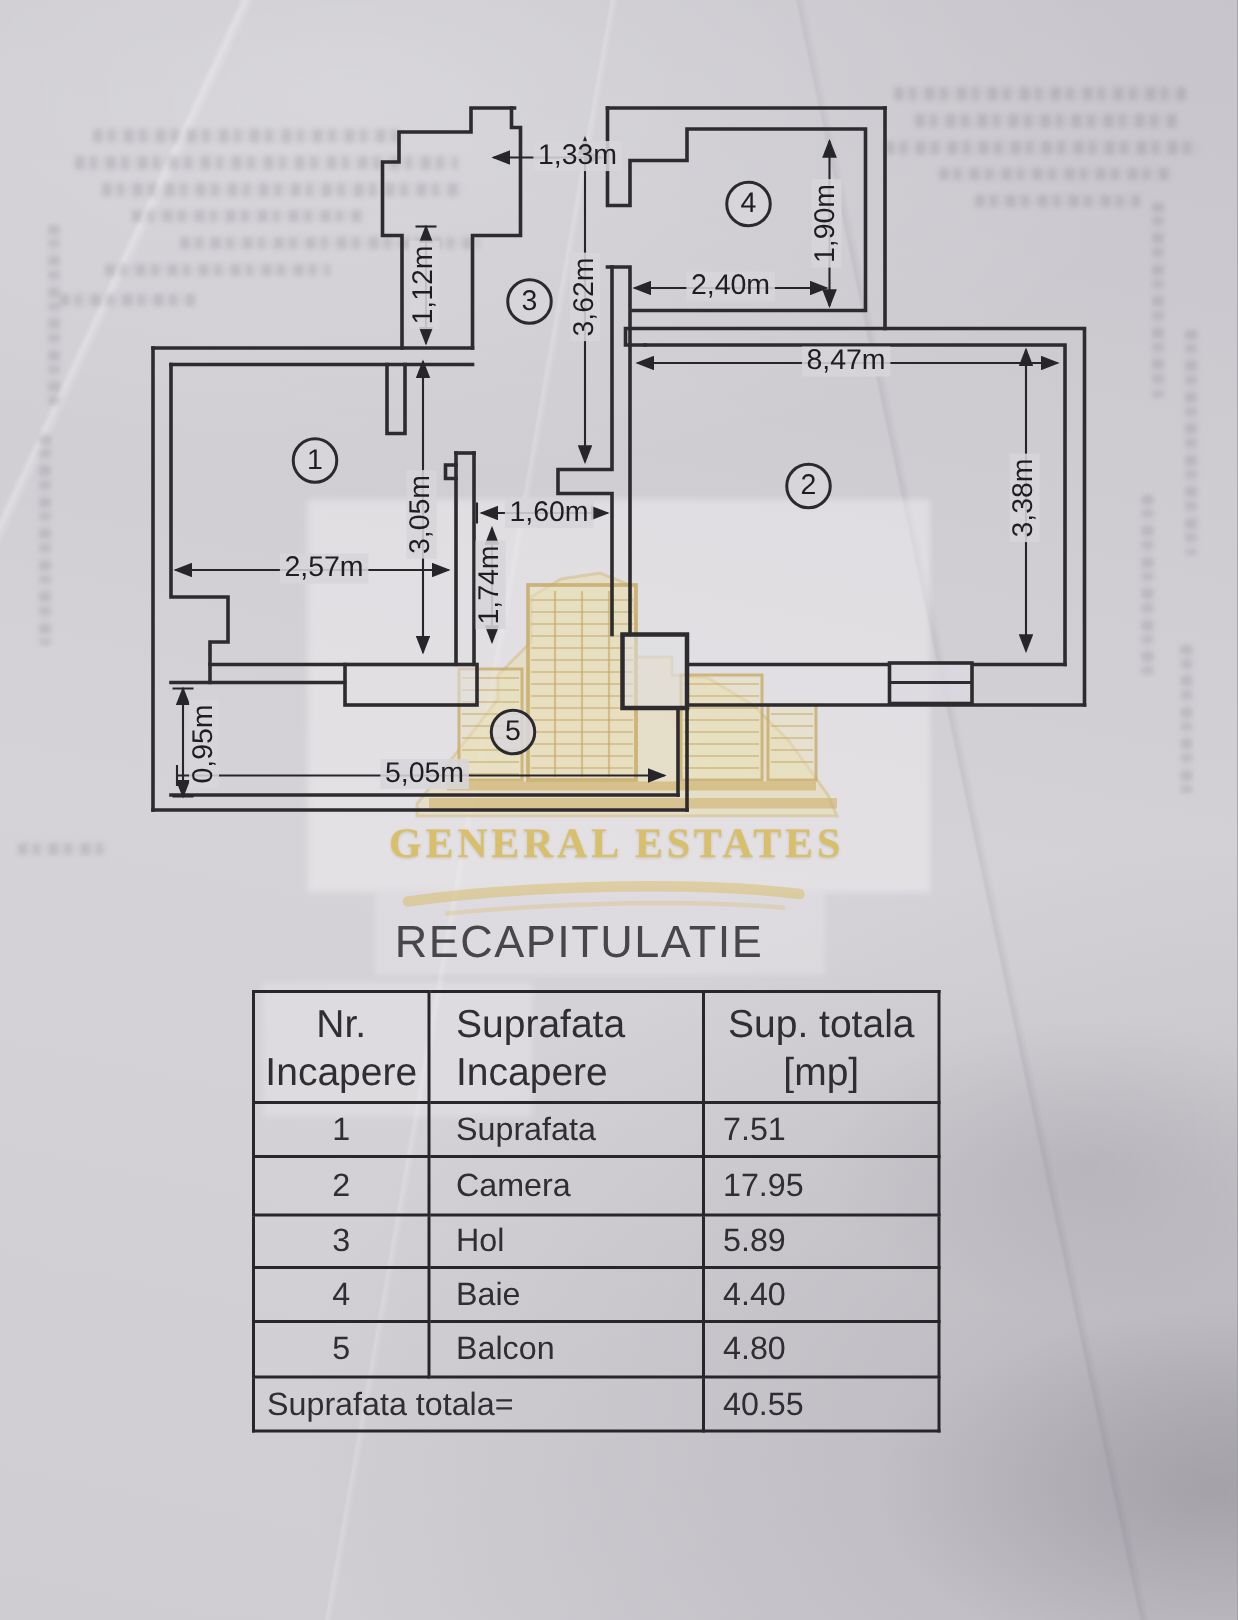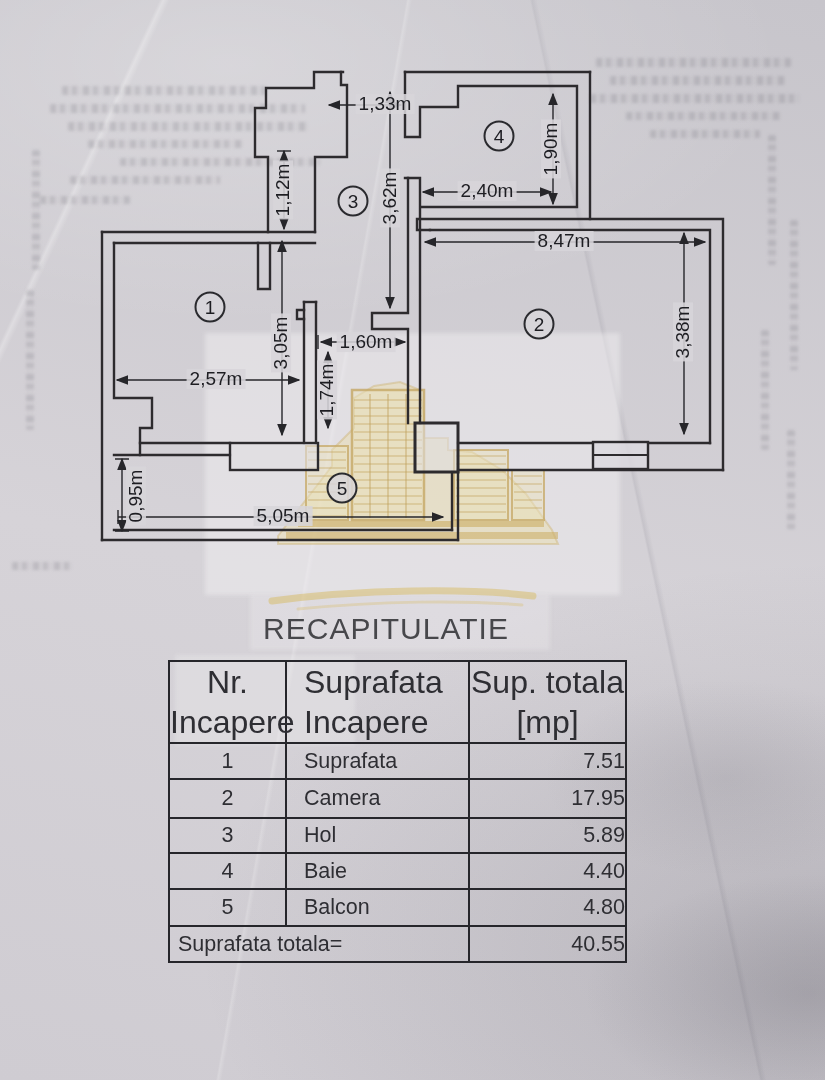--- a/index.html
+++ b/index.html
@@ -28,25 +28,25 @@
     border:2.4px solid #2a2a2e;border-radius:50%;display:flex;align-items:center;justify-content:center;
     font-size:19px;color:#1d1d22;background:rgba(216,214,219,.85);}
   .wm-text{position:absolute;left:411px;top:563px;transform:translate(-50%,-50%);
     font-family:"Liberation Serif",serif;font-weight:bold;font-size:28px;letter-spacing:2.5px;
     color:#d6b74e;text-shadow:0 1px 2px rgba(130,100,30,.35);white-space:nowrap;opacity:.8;}
   .title{position:absolute;left:386px;top:629px;transform:translate(-50%,-50%);
     font-size:30px;letter-spacing:1px;color:#47474b;white-space:nowrap;}
   table.recap{position:absolute;left:168px;top:660px;width:457px;border-collapse:collapse;
     table-layout:fixed;color:#2e2e33;}
   table.recap td{border:2.5px solid #26262b;padding:0;vertical-align:middle;}
-  table.recap .hdr td{height:72px;font-size:32px;line-height:1.25;}
+  table.recap .hdr td{height:72px;font-size:26px;line-height:1.25;}
   table.recap .rw td{font-size:21.5px;}
   .c-center{text-align:center;}
   .c-left{text-align:left;padding-left:17px !important;}
-  .c-val{text-align:right;padding-left:12px !important;}
+  .c-val{text-align:left;padding-left:12px !important;}
   .tot{font-size:23px;padding-left:8px !important;}
   .h1{height:36px}.h2{height:39px}.h3{height:35px}.h4{height:36px}
   .h5{height:37px}.h6{height:37px}.h7{height:36px}
 </style>
 </head>
 <body>
 
 <div class="page">
 
   <div>
@@ -171,20 +171,21 @@
   <div class="dim rot" style="left:327px;top:390px">1,74m</div>
   <div class="dim rot" style="left:136px;top:496px">0,95m</div>
   <div class="dim" style="left:283px;top:516px">5,05m</div>
 
   <div class="room" style="left:210px;top:307px">1</div>
   <div class="room" style="left:539px;top:324px">2</div>
   <div class="room" style="left:353px;top:201px">3</div>
   <div class="room" style="left:499px;top:136px">4</div>
   <div class="room" style="left:342px;top:488px">5</div>
 
+  <div class="wm-text">GENERAL ESTATES</div>
 
   <div class="title">RECAPITULATIE</div>
 
   <table class="recap">
     <colgroup>
         <col style="width:117px">
         <col style="width:183px">
         <col style="width:157px">
       </colgroup>
     <tbody>

